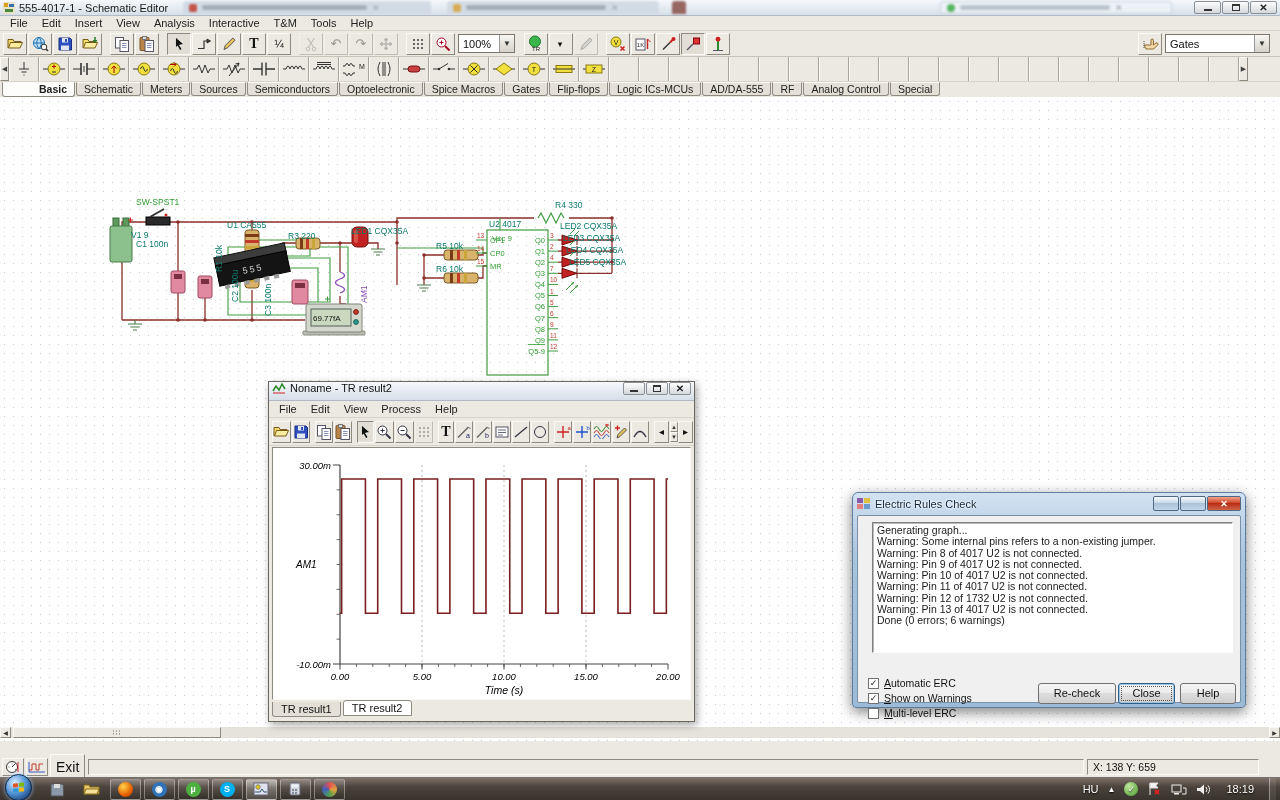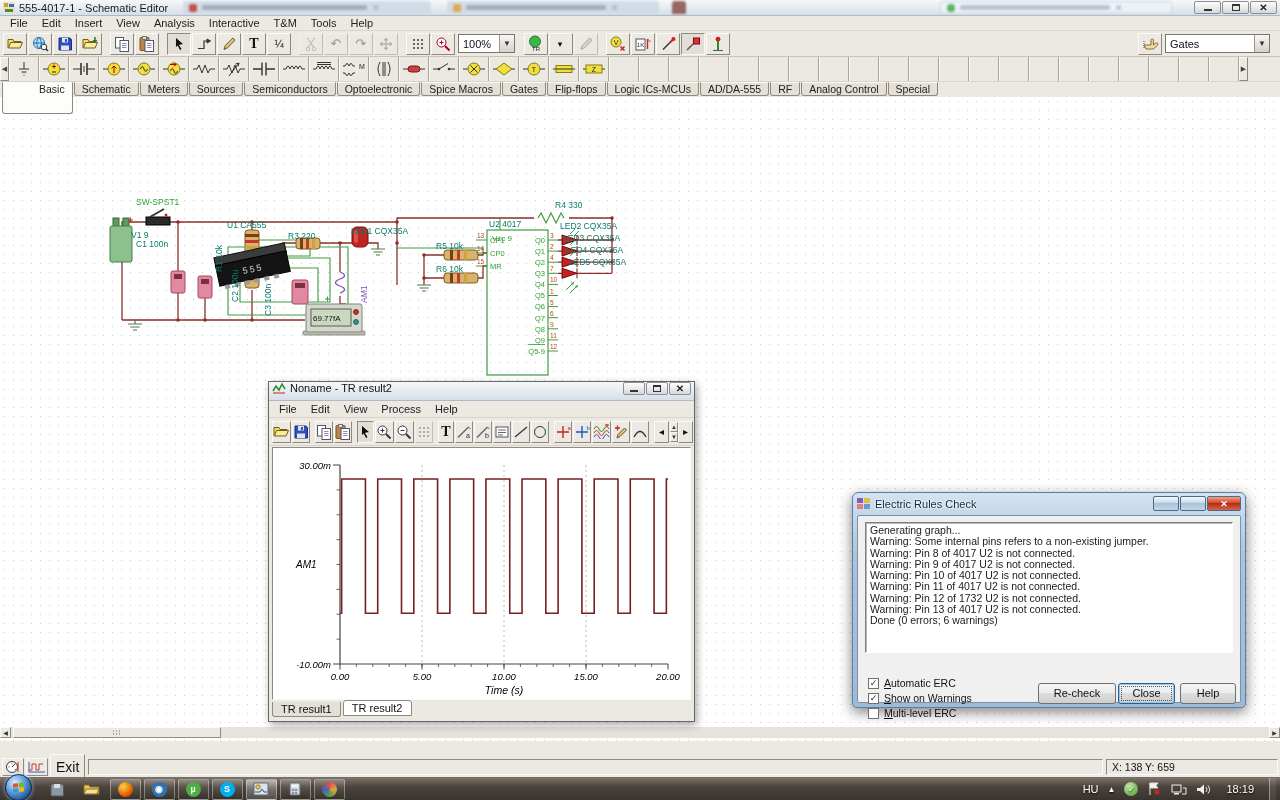--- a/index.html
+++ b/index.html
@@ -42,21 +42,21 @@
 #ground-combo .cval{min-width:88px;}
 .spin{display:flex;flex-direction:column;width:13px;height:20px;}
 .spin span{flex:1;border:1px solid;border-color:#fbfaf7 #8f8a80 #8f8a80 #fbfaf7;background:#ece9e2;font-size:6px;display:flex;align-items:center;justify-content:center;color:#333;}
 
 
 #compbar{position:absolute;left:0;top:57px;width:1280px;height:25px;background:#ece9e2;display:flex;align-items:stretch;border-bottom:1px solid #d8d4cc;z-index:29;}
 .cscroll{width:9px;display:flex;align-items:center;justify-content:center;font-size:7px;color:#444;border:1px solid;border-color:#fbfaf7 #8f8a80 #8f8a80 #fbfaf7;}
 .ccell{width:30px;border-right:1px solid #a9a49a;border-left:1px solid #fbfaf7;display:flex;align-items:center;justify-content:center;background:#ece9e2;}
 #comptabs{position:absolute;left:0;top:82px;width:1280px;height:15px;background:#ece9e2;display:flex;align-items:flex-start;padding-left:2px;z-index:29;}
 .ctab{font-size:10.5px;padding:0 7px;height:14px;line-height:13px;background:#e4e0d8;border:1px solid #8f8a80;border-top:1px solid #fbfaf7;border-radius:0 0 3px 3px;margin-right:1px;color:#222;}
-.ctab.active{background:#fdfdfb;height:32px;font-weight:normal;padding-left:36px;}
+.ctab.active{background:#fdfdfb;height:15px;font-weight:bold;padding-left:36px;}
 
 
 #canvas{position:absolute;left:0;top:97px;width:1280px;height:644px;background-color:#fff;background-image:radial-gradient(#c7ccd2 0.7px,transparent 0.9px);background-size:9px 9px;z-index:1;}
 #schem{position:absolute;left:0;top:0;}
 #hscroll{position:absolute;left:0;bottom:3px;width:1280px;height:11px;background:#e6e3dc;display:flex;z-index:2;}
 .sarrow{width:11px;height:11px;border:1px solid;border-color:#fbfaf7 #8f8a80 #8f8a80 #fbfaf7;background:#ece9e2;font-size:6px;display:flex;align-items:center;justify-content:center;color:#333;}
 #hthumb{position:absolute;left:13px;top:0;width:208px;height:11px;border:1px solid;border-color:#fbfaf7 #8f8a80 #8f8a80 #fbfaf7;background:#ece9e2;display:flex;align-items:center;justify-content:center;color:#777;font-size:7px;letter-spacing:1px;}
 
 
 #plotwin{position:absolute;left:268px;top:381px;width:427px;height:341px;background:#ece9e2;border:1px solid #6a675f;box-shadow:2px 3px 8px rgba(0,0,0,.35);z-index:10;}
@@ -71,38 +71,38 @@
 .ptab.active{background:#fff;height:16px;margin-top:-2px;border-top:1px solid #8f8a80;border-radius:3px 3px 0 0;}
 
 
 #ercdlg{position:absolute;left:852px;top:492px;width:394px;height:216px;border-radius:6px 6px 4px 4px;background:linear-gradient(#d2e2f2,#a9c4dd 30%,#9dbad6);border:1px solid #5a7da0;box-shadow:0 4px 14px rgba(0,0,0,.5);z-index:20;}
 #erc-titlebar{height:21px;display:flex;align-items:center;padding:0 4px;}
 #erc-title{margin-left:4px;font-size:11px;color:#14283c;text-shadow:0 0 3px #fff,0 0 3px #fff;}
 #erc-ctl{margin-left:auto;display:flex;gap:1px;}
 .aerobtn{width:26px;height:15px;border:1px solid #4f6a85;border-radius:2px;background:linear-gradient(#f5f9fd,#c9d9e8 45%,#a9c0d6 46%,#c2d6e8);display:flex;align-items:center;justify-content:center;font-size:9px;color:#234;}
 .aerobtn.close{width:34px;background:linear-gradient(#f0a088,#d2492c 45%,#b22a10 46%,#d4644a);color:#fff;font-weight:bold;}
 #erc-client{position:absolute;left:4px;right:4px;top:22px;bottom:4px;background:#f0f0f0;border:1px solid #7a90a6;border-radius:2px;}
-#erc-list{position:absolute;left:7px;top:6px;right:7px;height:131px;background:#fff;border:1px solid;border-color:#808080 #fff #fff #808080;box-shadow:inset 1px 1px 0 #b8b8b8;padding:2px 4px;overflow:hidden;}
+#erc-list{position:absolute;left:14px;top:6px;right:7px;height:131px;background:#fff;border:1px solid;border-color:#808080 #fff #fff #808080;box-shadow:inset 1px 1px 0 #b8b8b8;padding:2px 4px;overflow:hidden;}
 .erc-line{font-size:10.5px;line-height:11.3px;color:#1a1a1a;white-space:nowrap;}
 #erc-checks{position:absolute;left:10px;top:160px;}
 .chkrow{display:flex;align-items:center;height:14px;margin-bottom:1px;}
 .chkbox{width:11px;height:11px;background:#fff;border:1px solid #707070;margin-right:5px;font-size:9px;line-height:9px;text-align:center;color:#222;}
 .chklabel{font-size:10.5px;}
 #erc-buttons{position:absolute;left:0;top:167px;width:100%;}
 .w7btn{position:absolute;height:21px;border:1px solid #707070;border-radius:3px;background:linear-gradient(#f4f4f4,#ebebeb 48%,#dddddd 49%,#cfcfcf);font-size:11px;font-family:"Liberation Sans",sans-serif;text-align:center;line-height:19px;color:#111;}
 .w7btn.default{border:1px solid #2b5f8a;box-shadow:0 0 0 1px #9ec5e0 inset;outline:1px dotted #555;outline-offset:-4px;}
 
 
 #doctabrow{position:absolute;left:0;top:741px;width:1280px;height:16px;background:#ece9e2;border-top:1px solid #8f8a80;z-index:5;}
 #doctab{position:absolute;left:2px;top:0px;padding:0 8px;height:15px;line-height:14px;background:#fdfdfb;border:1px solid #8f8a80;border-top:none;border-radius:0 0 3px 3px;font-size:10.5px;}
 #statusrow{position:absolute;left:0;top:757px;width:1280px;height:20px;background:#ece9e2;display:flex;align-items:center;z-index:5;}
 .sbtn{width:22px;height:18px;margin-left:2px;border:1px solid;border-color:#fbfaf7 #8f8a80 #8f8a80 #fbfaf7;background:#ece9e2;display:flex;align-items:center;justify-content:center;}
 #exit-btn{width:auto;padding:12px 5px;font-size:14px;}
 #status-mid{flex:1;height:16px;margin:0 3px;border:1px solid;border-color:#8f8a80 #fbfaf7 #fbfaf7 #8f8a80;}
-#coords{width:172px;height:16px;margin-right:2px;border:1px solid;border-color:#8f8a80 #fbfaf7 #fbfaf7 #8f8a80;font-size:10.5px;padding:1px 5px;background:#ece9e2;}
+#coords{width:172px;height:16px;margin-right:21px;border:1px solid;border-color:#8f8a80 #fbfaf7 #fbfaf7 #8f8a80;font-size:10.5px;padding:1px 5px;background:#ece9e2;}
 
 
 #taskbar{position:absolute;left:0;top:777px;width:1280px;height:23px;background:linear-gradient(rgba(122,110,100,.97),rgba(70,62,55,.97) 40%,rgba(52,46,40,.97));border-top:1px solid rgba(255,255,255,.3);display:flex;align-items:center;z-index:40;}
 #startorb{width:27px;height:27px;border-radius:50%;margin:-4px 8px 0 5px;background:radial-gradient(circle at 35% 30%,#d6ecff,#5596d8 45%,#173f75 85%);border:1px solid #0e2a4e;box-shadow:0 0 4px rgba(160,200,255,.8);display:flex;align-items:center;justify-content:center;}
 .flag{display:grid;grid-template-columns:5px 5px;grid-template-rows:4px 4px;gap:1px;transform:skewY(-6deg);}
 .flag i{border-radius:1px;}
 .pinicon{width:20px;height:20px;display:flex;align-items:center;justify-content:center;margin:0 7px;}
 .tkbtn{width:31px;height:21px;margin:0 1.5px;border:1px solid rgba(255,255,255,.35);border-radius:2px;background:linear-gradient(rgba(255,255,255,.22),rgba(255,255,255,.06) 50%,rgba(0,0,0,.08));display:flex;align-items:center;justify-content:center;}
 .tkbtn.active{background:linear-gradient(rgba(255,255,255,.55),rgba(255,255,255,.25) 50%,rgba(255,255,255,.12));}
 .appdot{width:15px;height:15px;border-radius:50%;display:flex;align-items:center;justify-content:center;font-size:9px;font-weight:bold;color:#fff;}

